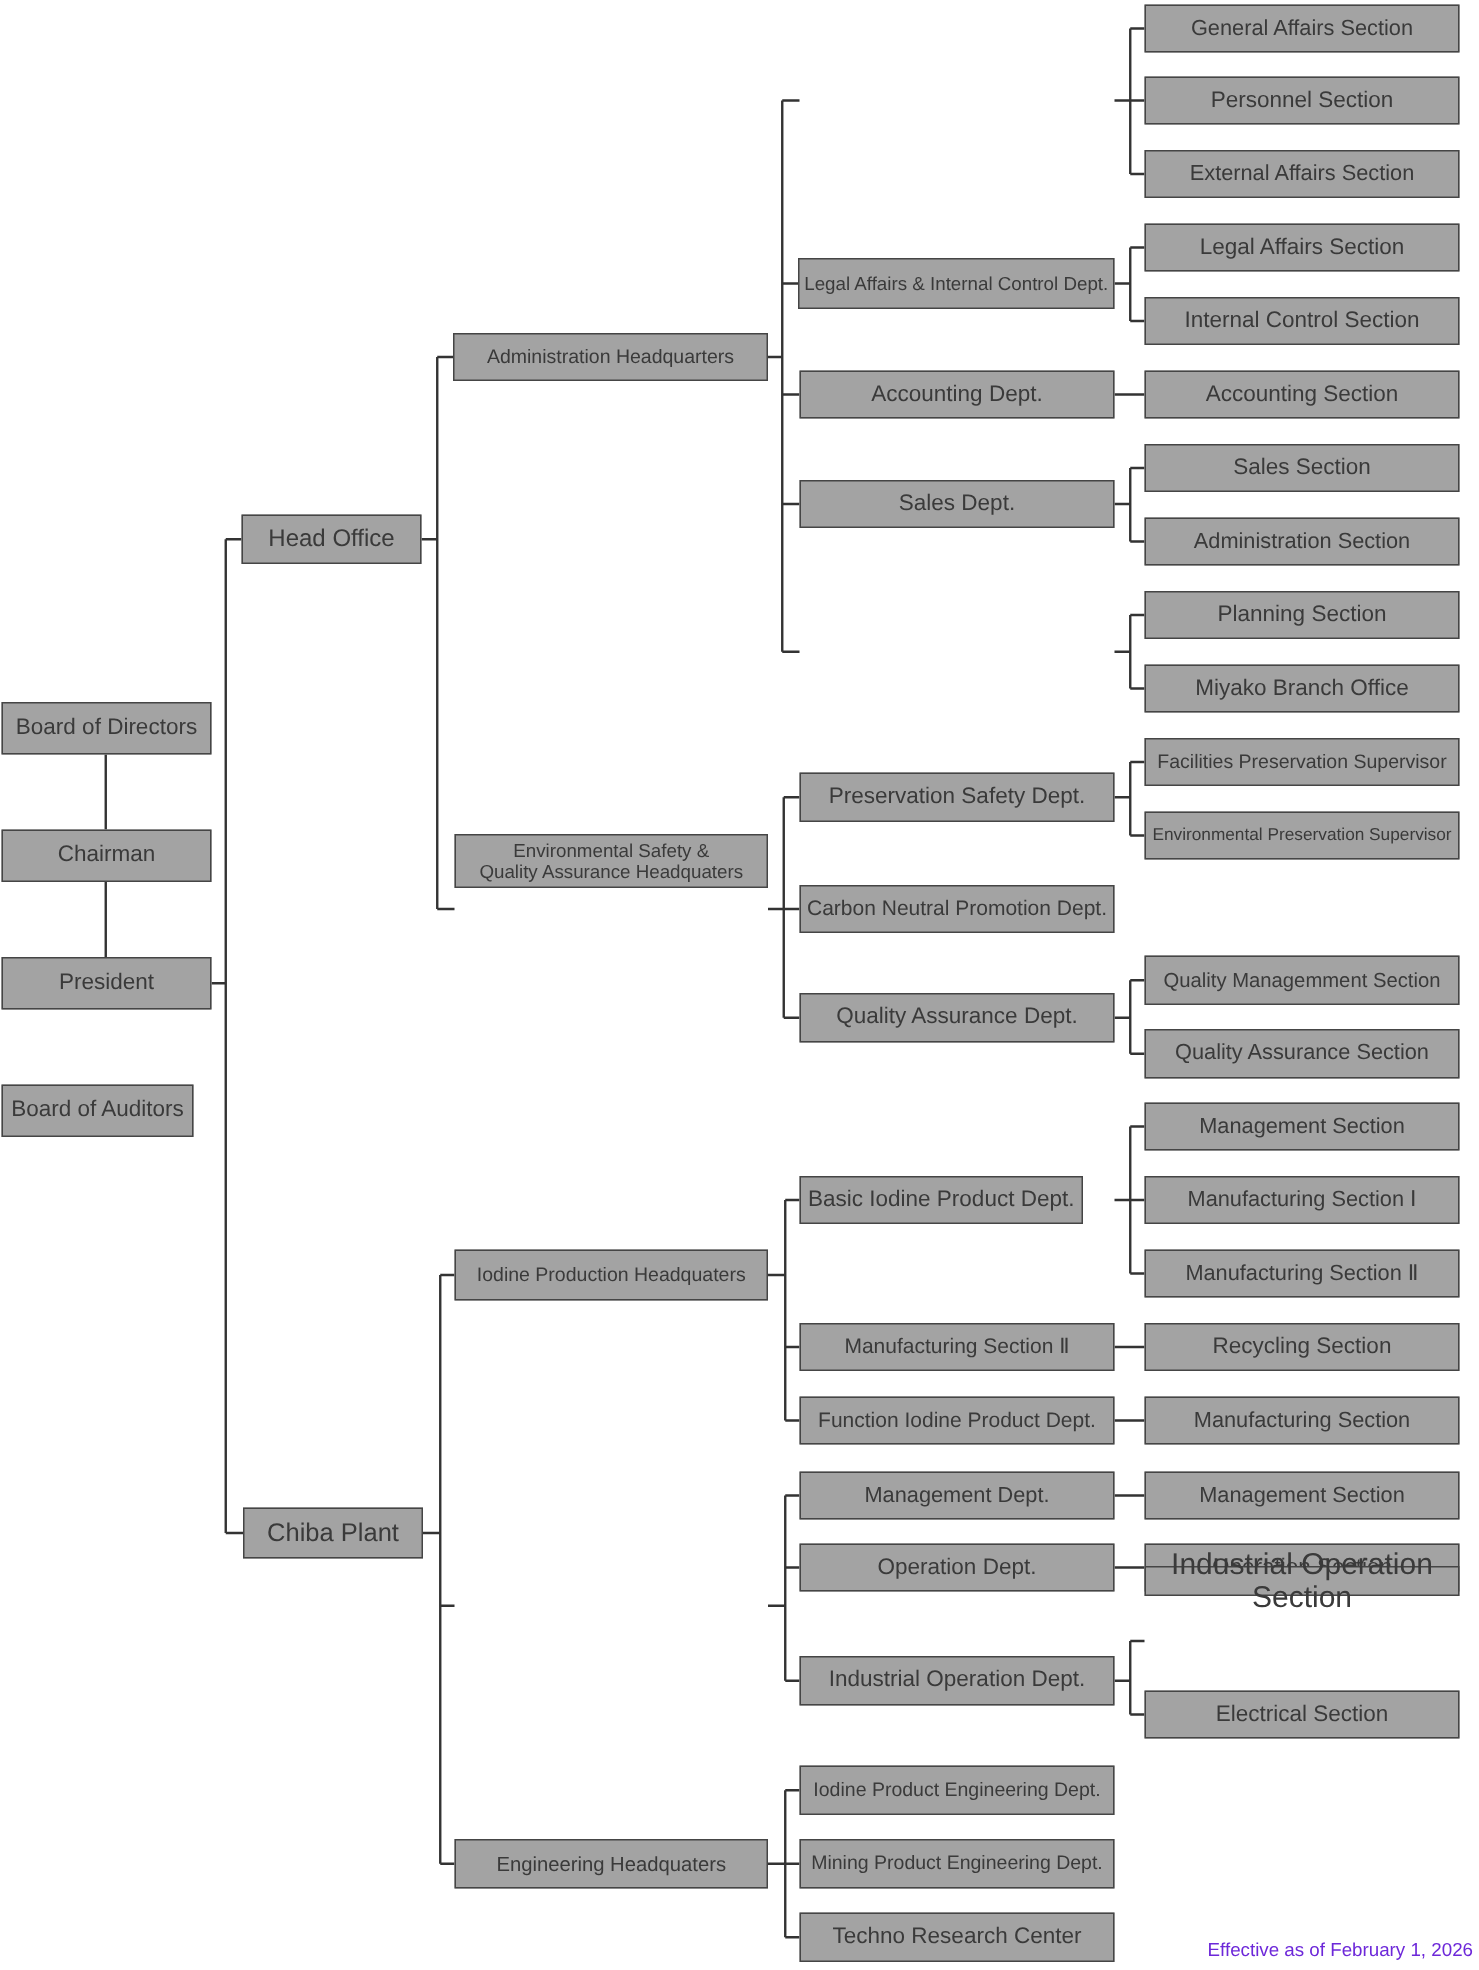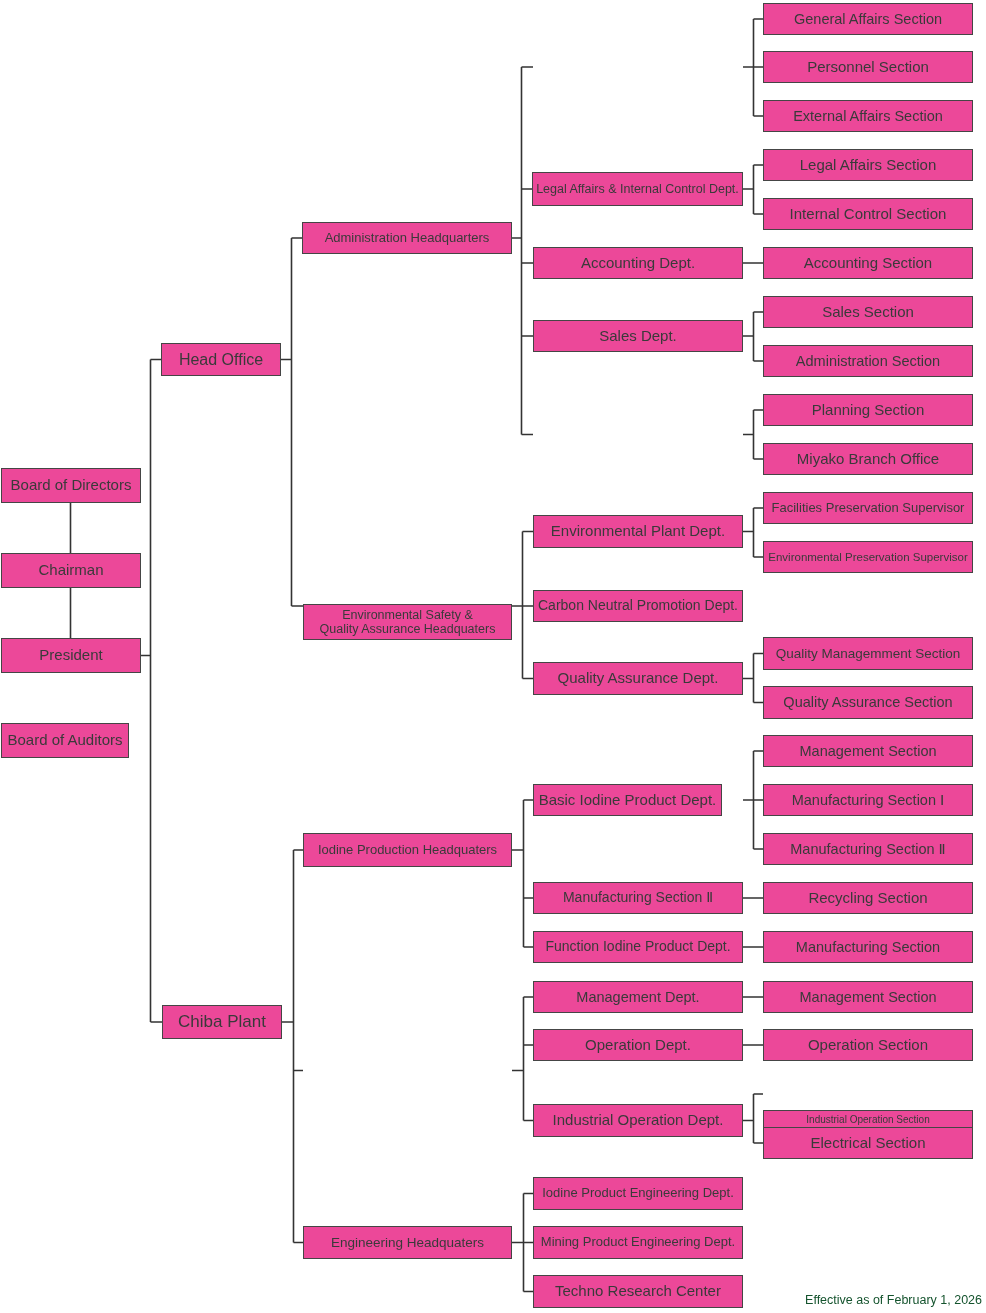--- a/index.html
+++ b/index.html
@@ -19,35 +19,35 @@
   }
   #connector-svg path {
     fill: none;
     stroke: #333333;
     stroke-width: 1.6;
   }
   .node {
     position: absolute;
     box-sizing: border-box;
     border: 1.6px solid #454545;
-    background: #ec4899;
+    background: #a3a3a3;
     display: flex;
     align-items: center;
     justify-content: center;
     text-align: center;
     line-height: 1.12;
     white-space: pre-line;
     padding: 0 3px;
   }
   .footer-note {
     position: absolute;
     right: 4px;
     top: 1293px;
     font-size: 12.5px;
-    color: #14532d;
+    color: #6d28d9;
     text-align: right;
   }
 </style>
 </head>
 <body>
 
 <div id="org-chart">
 
   <svg id="connector-svg" viewBox="0 0 986 1313" xmlns="http://www.w3.org/2000/svg">
     <path d="M70.5 503 L70.5 553 M70.5 588 L70.5 638 M141 655.5 L150.5 655.5 M150.5 359.5 L150.5 1022 M150.5 359.5 L161 359.5 M150.5 1022 L162 1022"></path>
@@ -59,29 +59,29 @@
 
   <div class="node" style="left:1px;top:468px;width:140px;height:35px;font-size:15px">Board of Directors</div>
   <div class="node" style="left:1px;top:553px;width:140px;height:35px;font-size:15px">Chairman</div>
   <div class="node" style="left:1px;top:638px;width:140px;height:35px;font-size:15px">President</div>
   <div class="node" style="left:1px;top:723px;width:128px;height:35px;font-size:15px">Board of Auditors</div>
 
   <div class="node" style="left:161px;top:343px;width:120px;height:33px;font-size:16px">Head Office</div>
   <div class="node" style="left:162px;top:1005px;width:120px;height:34px;font-size:17px">Chiba Plant</div>
 
   <div class="node" style="left:302px;top:222px;width:210px;height:32px;font-size:13px">Administration Headquarters</div>
-  <div class="node" style="left:303px;top:604px;width:209px;height:36px;font-size:12.5px">Environmental Safety &amp;
+  <div class="node" style="left:303px;top:556px;width:209px;height:36px;font-size:12.5px">Environmental Safety &amp;
 Quality Assurance Headquaters</div>
   <div class="node" style="left:303px;top:833px;width:209px;height:34px;font-size:13px">Iodine Production Headquaters</div>
   <div class="node" style="left:303px;top:1226px;width:209px;height:33px;font-size:13.5px">Engineering Headquaters</div>
 
   <div class="node" style="left:532px;top:172px;width:211px;height:34px;font-size:12.5px">Legal Affairs &amp; Internal Control Dept.</div>
   <div class="node" style="left:533px;top:247px;width:210px;height:32px;font-size:15px">Accounting Dept.</div>
   <div class="node" style="left:533px;top:320px;width:210px;height:32px;font-size:15px">Sales Dept.</div>
-  <div class="node" style="left:533px;top:515px;width:210px;height:33px;font-size:15px">Environmental Plant Dept.</div>
+  <div class="node" style="left:533px;top:515px;width:210px;height:33px;font-size:15px">Preservation Safety Dept.</div>
   <div class="node" style="left:533px;top:590px;width:210px;height:32px;font-size:14px">Carbon Neutral Promotion Dept.</div>
   <div class="node" style="left:533px;top:662px;width:210px;height:33px;font-size:15px">Quality Assurance Dept.</div>
   <div class="node" style="left:533px;top:784px;width:189px;height:32px;font-size:15px">Basic Iodine Product Dept.</div>
   <div class="node" style="left:533px;top:882px;width:210px;height:32px;font-size:14px">Manufacturing Section Ⅱ</div>
   <div class="node" style="left:533px;top:931px;width:210px;height:32px;font-size:14px">Function Iodine Product Dept.</div>
   <div class="node" style="left:533px;top:981px;width:210px;height:32px;font-size:14.5px">Management Dept.</div>
   <div class="node" style="left:533px;top:1029px;width:210px;height:32px;font-size:15px">Operation Dept.</div>
   <div class="node" style="left:533px;top:1104px;width:210px;height:33px;font-size:15px">Industrial Operation Dept.</div>
   <div class="node" style="left:533px;top:1177px;width:210px;height:33px;font-size:13px">Iodine Product Engineering Dept.</div>
   <div class="node" style="left:533px;top:1226px;width:210px;height:33px;font-size:13px">Mining Product Engineering Dept.</div>
@@ -101,18 +101,18 @@
   <div class="node" style="left:763px;top:541px;width:210px;height:32px;font-size:11.5px">Environmental Preservation Supervisor</div>
   <div class="node" style="left:763px;top:637px;width:210px;height:33px;font-size:13.5px">Quality Managemment Section</div>
   <div class="node" style="left:763px;top:686px;width:210px;height:33px;font-size:14.5px">Quality Assurance Section</div>
   <div class="node" style="left:763px;top:735px;width:210px;height:32px;font-size:14.5px">Management Section</div>
   <div class="node" style="left:763px;top:784px;width:210px;height:32px;font-size:14.5px">Manufacturing Section Ⅰ</div>
   <div class="node" style="left:763px;top:833px;width:210px;height:32px;font-size:14.5px">Manufacturing Section Ⅱ</div>
   <div class="node" style="left:763px;top:882px;width:210px;height:32px;font-size:15px">Recycling Section</div>
   <div class="node" style="left:763px;top:931px;width:210px;height:32px;font-size:14.5px">Manufacturing Section</div>
   <div class="node" style="left:763px;top:981px;width:210px;height:32px;font-size:14.5px">Management Section</div>
   <div class="node" style="left:763px;top:1029px;width:210px;height:32px;font-size:15px">Operation Section</div>
-  <div class="node" style="left:763px;top:1110px;width:210px;height:20px;font-size:10px">Industrial Operation Section</div>
+  <div class="node" style="left:763px;top:1044px;width:210px;height:20px;font-size:20px">Industrial Operation Section</div>
   <div class="node" style="left:763px;top:1127px;width:210px;height:32px;font-size:15px">Electrical Section</div>
 
   <div class="footer-note">Effective as of February 1, 2026</div>
 
 </div>
 
 </body></html>

